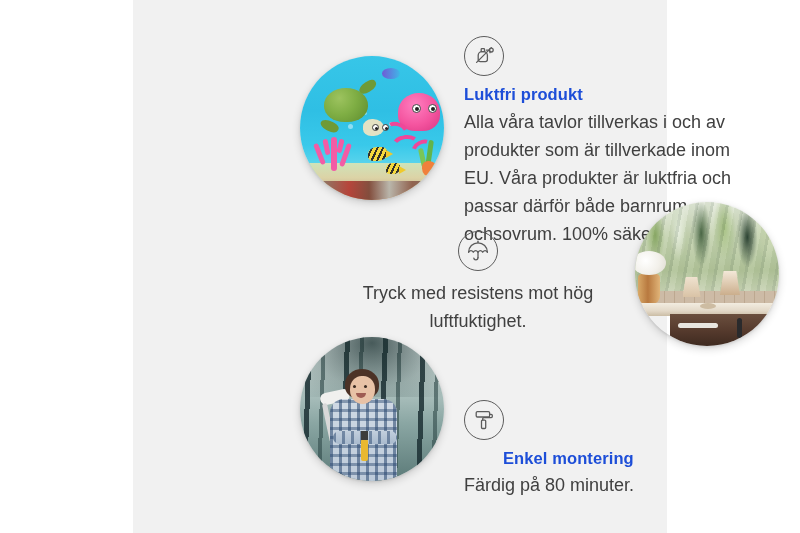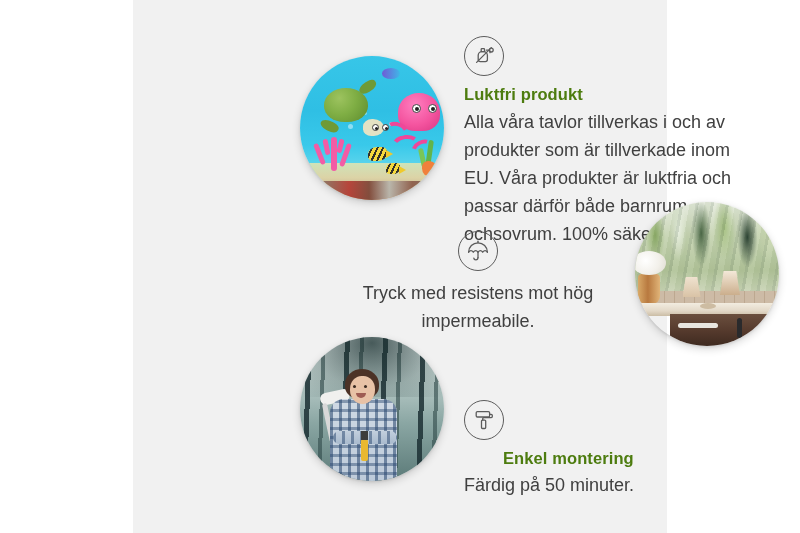--- a/index.html
+++ b/index.html
@@ -198,21 +198,21 @@
 
   
   .feature { position:absolute; }
   .f-icon {
     width:40px; height:40px; border-radius:50%;
     border:1.4px solid #5c5c5c;
     display:flex; align-items:center; justify-content:center;
   }
   .f-icon svg { display:block; }
   .f-title {
-    font-size:16.5px; font-weight:700; color:#4d7c0f; letter-spacing:.1px;
+    font-size:16.5px; font-weight:700; color:#1d4ed8; letter-spacing:.1px;
   }
   .f-body {
     font-size:18px; color:#404040; line-height:1.55;
   }
 
   
   #feature-odourless { left:331px; top:36px; width:300px; }
   #feature-odourless .f-icon { margin-bottom:9px; }
   #feature-odourless .f-title { margin-bottom:5px; }
 
@@ -309,21 +309,21 @@
     <div class="feature" id="feature-waterproof">
       <div class="f-icon">
         <svg width="26" height="26" viewBox="0 0 26 26" fill="none" stroke="#5c5c5c" stroke-width="1.3" stroke-linecap="round" stroke-linejoin="round">
           <path d="M3.6 14.2c0-5.2 4.2-9.4 9.4-9.4s9.4 4.2 9.4 9.4"></path>
           <path d="M3.6 14.2c1.6-2.2 3.2-2.2 4.7 0 1.6-2.2 3.2-2.2 4.7 0 1.6-2.2 3.2-2.2 4.7 0 1.6-2.2 3.2-2.2 4.7 0"></path>
           <line x1="13" y1="14.2" x2="13" y2="19.6"></line>
           <path d="M13 19.6c0 1.3-1 2.2-2.2 2.2-1.1 0-1.9-.7-2-1.7"></path>
           <line x1="13" y1="3.2" x2="13" y2="4.8"></line>
         </svg>
       </div>
-      <div class="f-body">Tryck med resistens mot hög impermeabile.</div>
+      <div class="f-body">Tryck med resistens mot hög luftfuktighet.</div>
     </div>
 
     <div class="circle" id="circle-painter">
       <div class="scene">
         <div class="forest-bg"></div>
         <div class="trunks"></div>
         <div class="canopy"></div>
         <div class="woman">
           <div class="roller-head"></div>
           <div class="roller-handle"></div>
@@ -341,17 +341,17 @@
 
     <div class="feature" id="feature-easy">
       <div class="f-icon">
         <svg width="26" height="26" viewBox="0 0 26 26" fill="none" stroke="#5c5c5c" stroke-width="1.3" stroke-linecap="round" stroke-linejoin="round">
           <rect x="5.2" y="4.6" width="13.4" height="5.4" rx="1.2"></rect>
           <path d="M18.6 7.3h1.6c.6 0 1.1.5 1.1 1.1v1.2c0 .6-.5 1.1-1.1 1.1h-7.4c-.6 0-1.1.5-1.1 1.1v1.3"></path>
           <rect x="10.5" y="13.1" width="4.2" height="8.4" rx="1"></rect>
         </svg>
       </div>
       <div class="f-title">Enkel montering</div>
-      <div class="f-body">Färdig på 50 minuter.</div>
+      <div class="f-body">Färdig på 80 minuter.</div>
     </div>
 
   </div>
 </div>
 
 </body></html>

